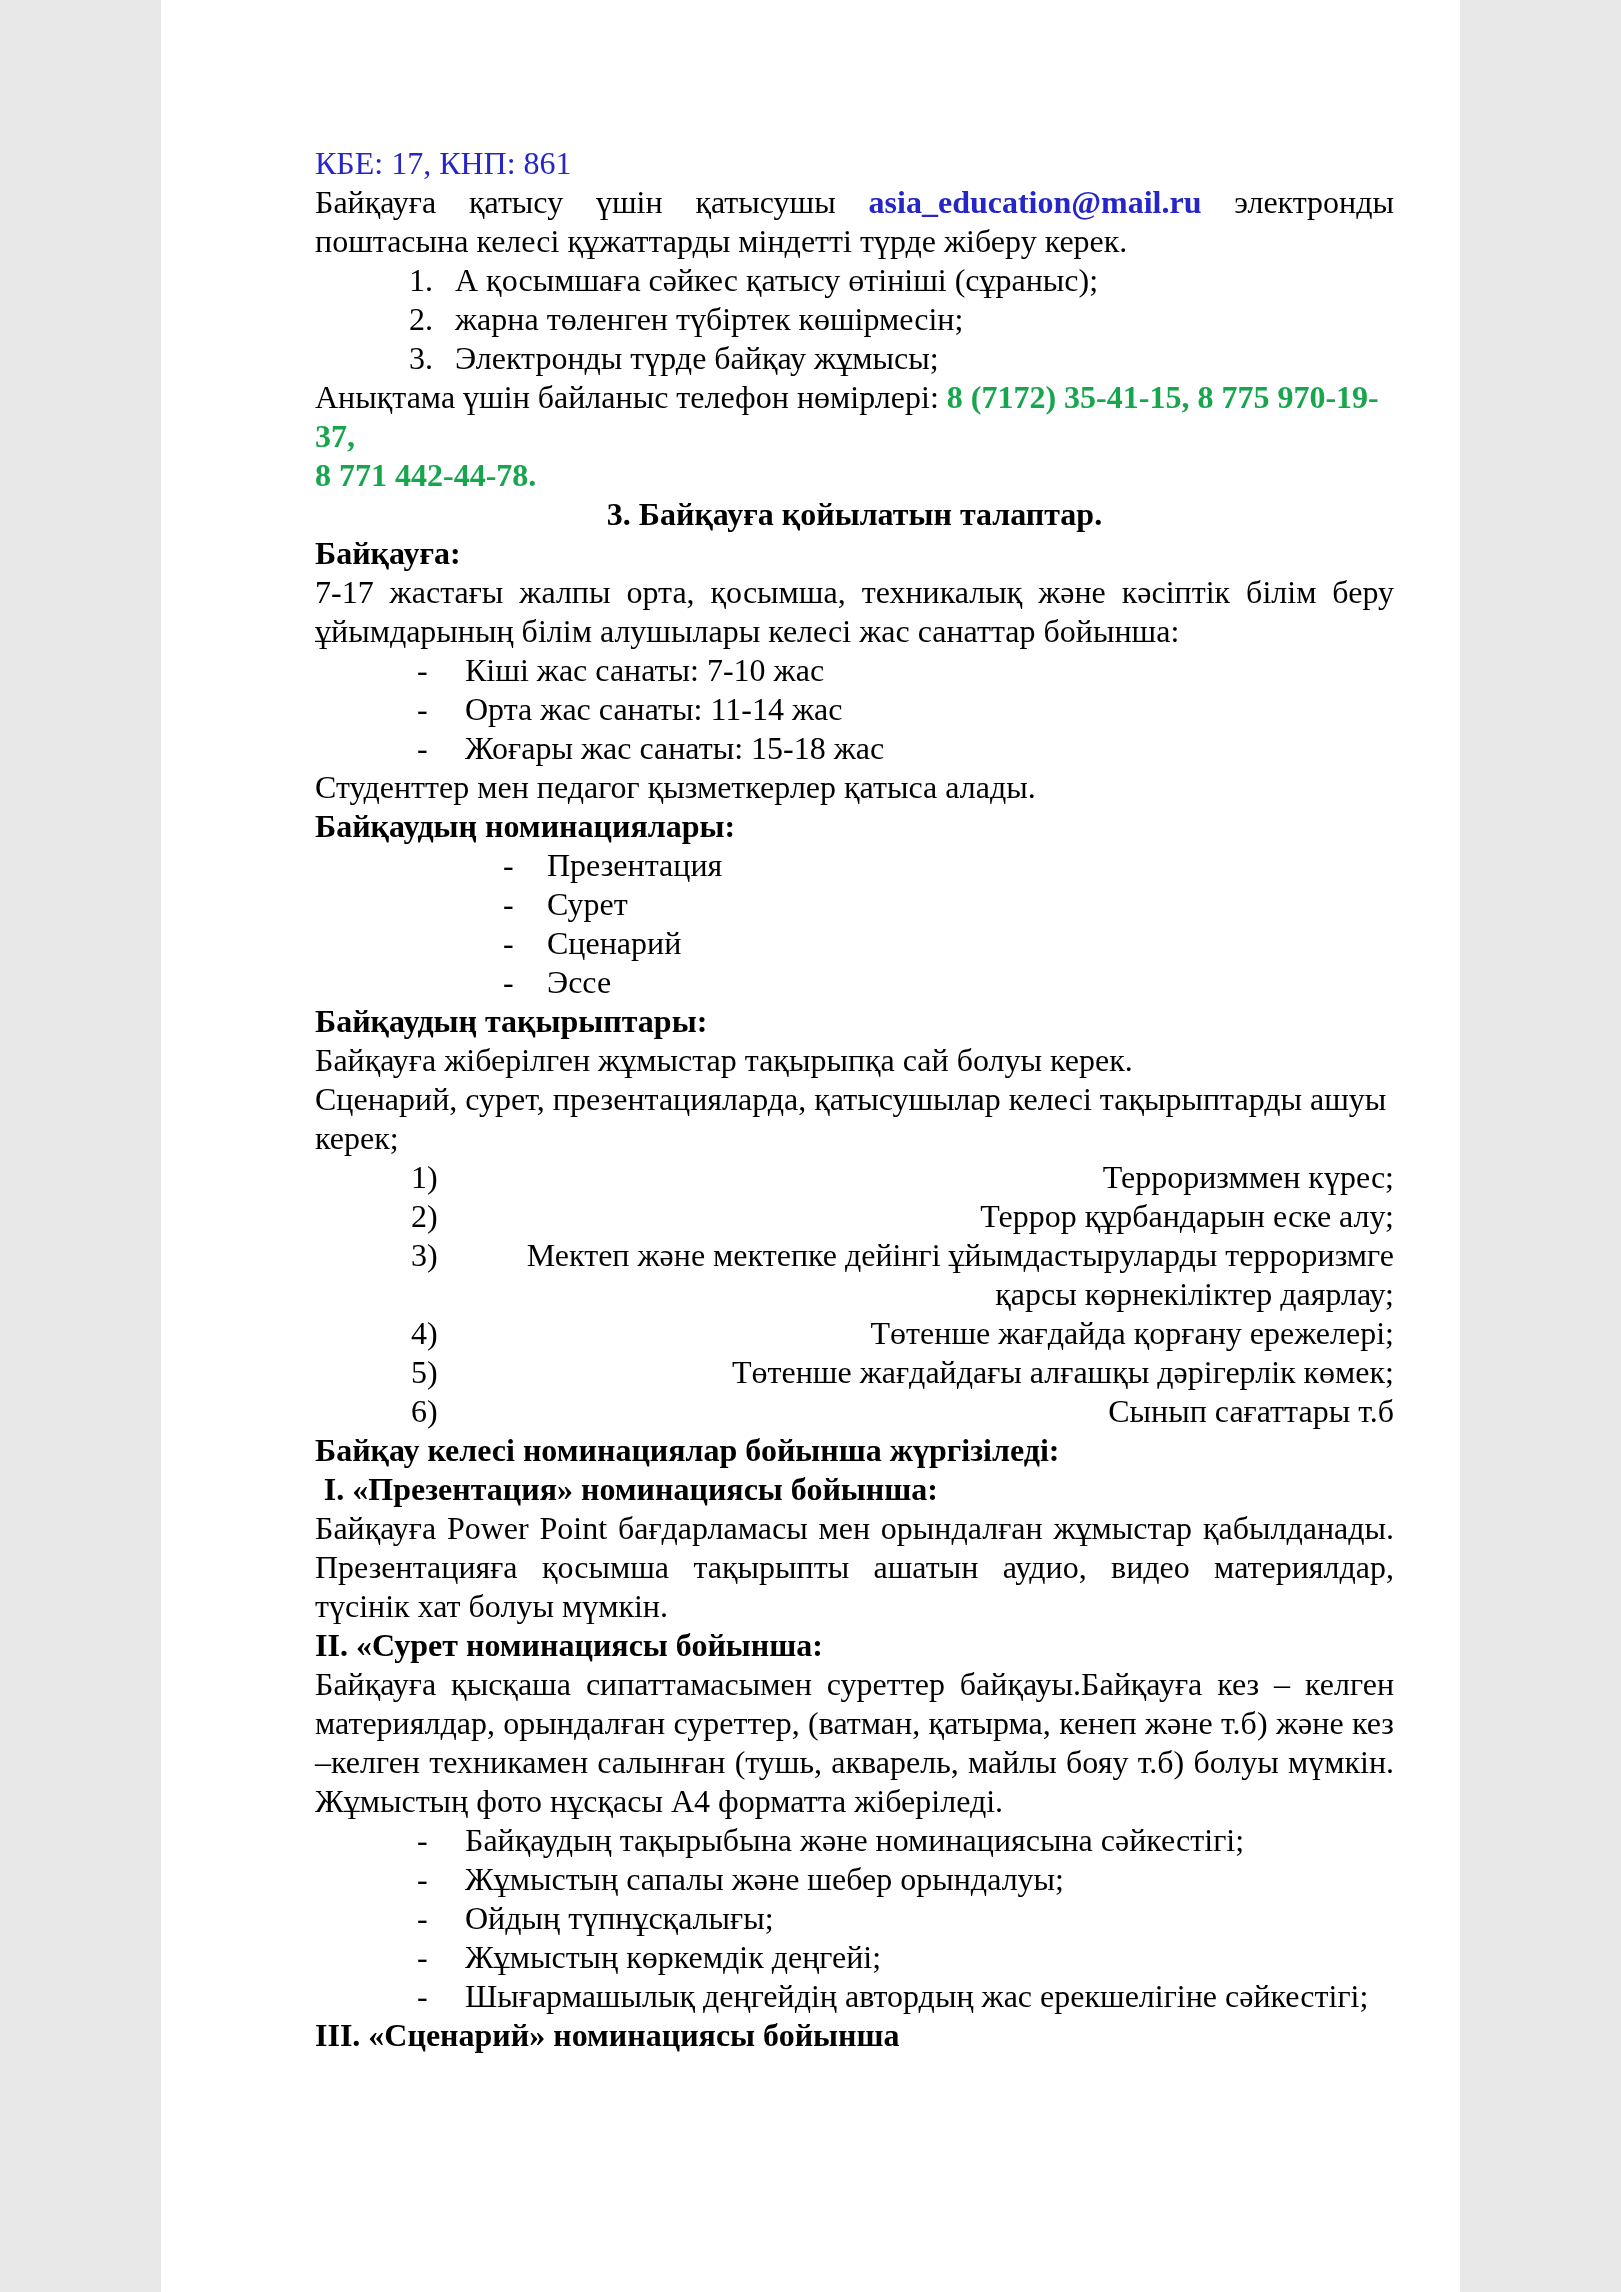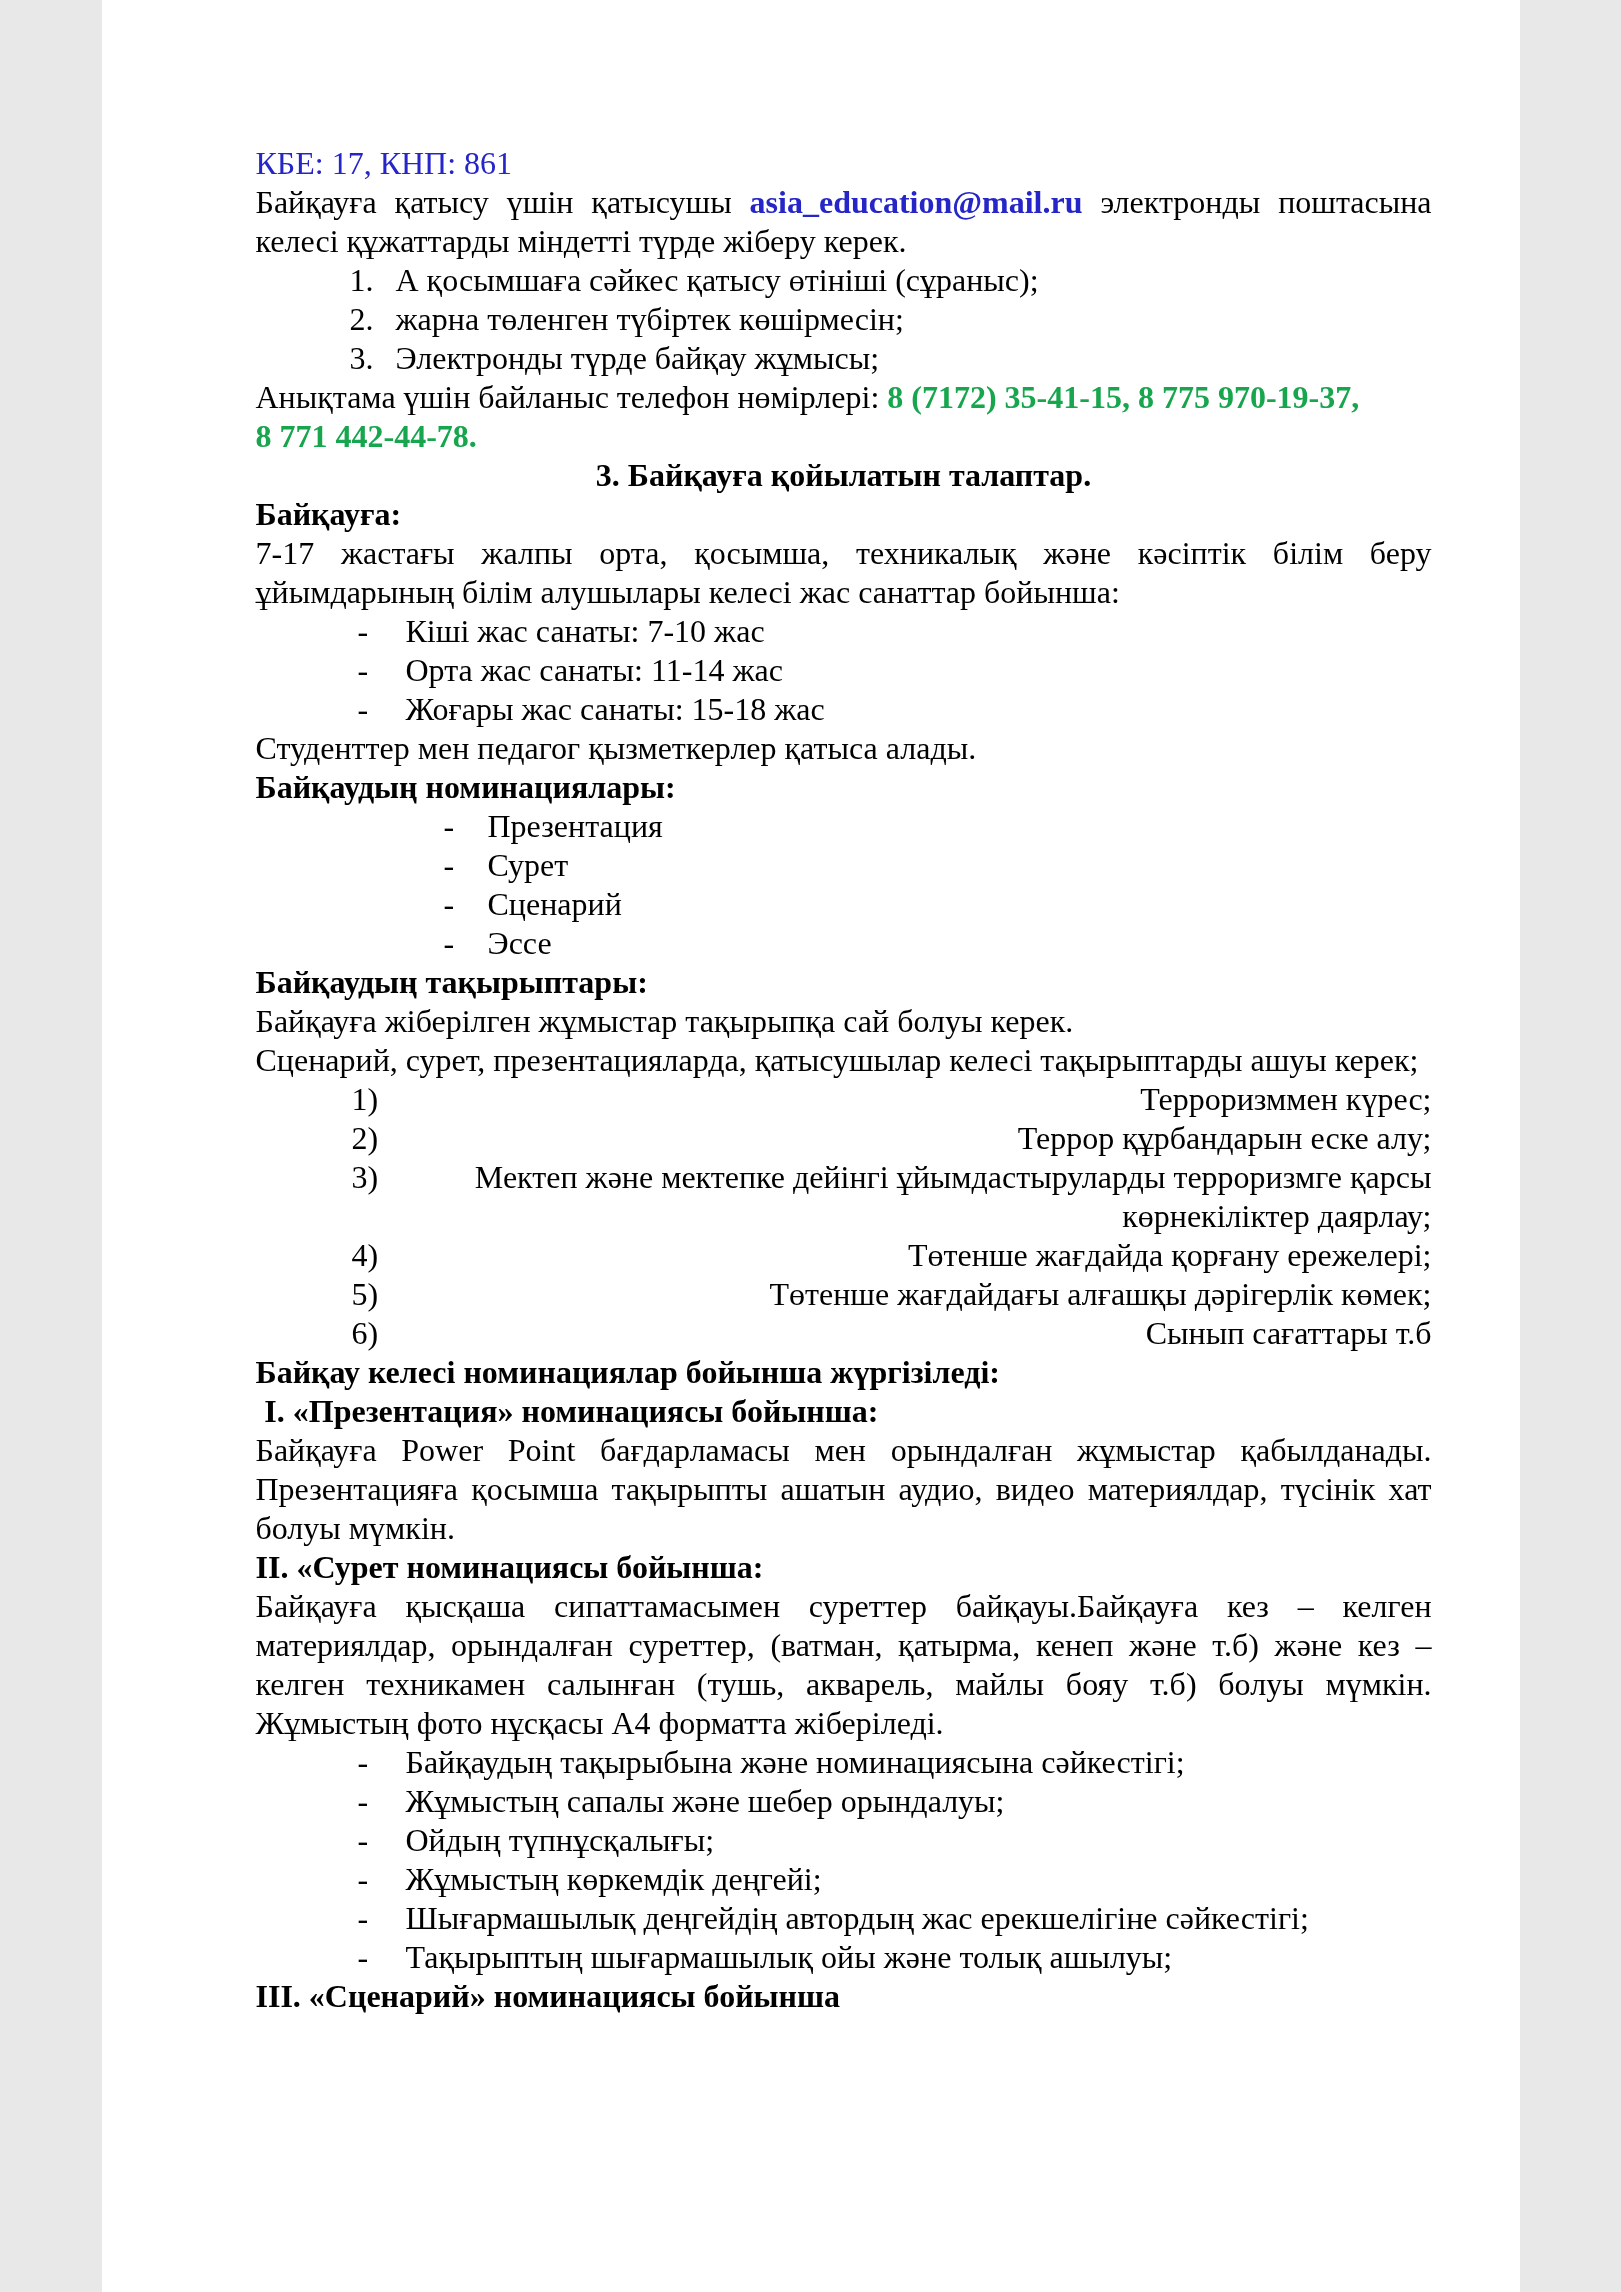--- a/index.html
+++ b/index.html
@@ -1,23 +1,23 @@
 <!DOCTYPE html>
 <html style="--blue: #2626c8; --green: #17a54d;"><head>
 <meta charset="utf-8">
 <style>
   html, body { margin: 0; padding: 0; background: #e8e8e8; }
   .page {
     position: relative;
-    width: 1418px;
+    width: 1299px;
     height: 2293px;
     margin: 0 auto;
     background: #ffffff;
     box-sizing: border-box;
-    padding: 144px 88px 0 154px;
+    padding: 144px 66px 0 154px;
     font-family: "Liberation Serif", serif;
     font-size: 32px;
     line-height: 39px;
     color: #000000;
   }
   p { margin: 0; }
   .justify { text-align: justify; }
   .bold { font-weight: bold; }
   .center { text-align: center; }
   .blue { color: var(--blue, #2626c8); }
@@ -111,20 +111,19 @@
 
   <p class="justify">Байқауға қысқаша сипаттамасымен суреттер байқауы.Байқауға кез – келген материялдар, орындалған суреттер, (ватман, қатырма, кенеп және т.б) және кез –келген техникамен салынған (тушь, акварель, майлы бояу т.б) болуы мүмкін. Жұмыстың фото нұсқасы А4 форматта жіберіледі.</p>
 
 
   <div class="dash-1">
     <div class="li">Байқаудың тақырыбына  және номинациясына сәйкестігі;</div>
     <div class="li">Жұмыстың сапалы және шебер орындалуы;</div>
     <div class="li">Ойдың түпнұсқалығы;</div>
     <div class="li">Жұмыстың көркемдік деңгейі;</div>
     <div class="li">Шығармашылық деңгейдің автордың жас ерекшелігіне сәйкестігі;</div>
-    <div class="li">Тақырыптың шығармашылық ойы және толық ашылуы;</div>
   </div>
 
   <p class="bold">III. «Сценарий» номинациясы бойынша</p>
 
 
 </div>
 
 
 </body></html>

